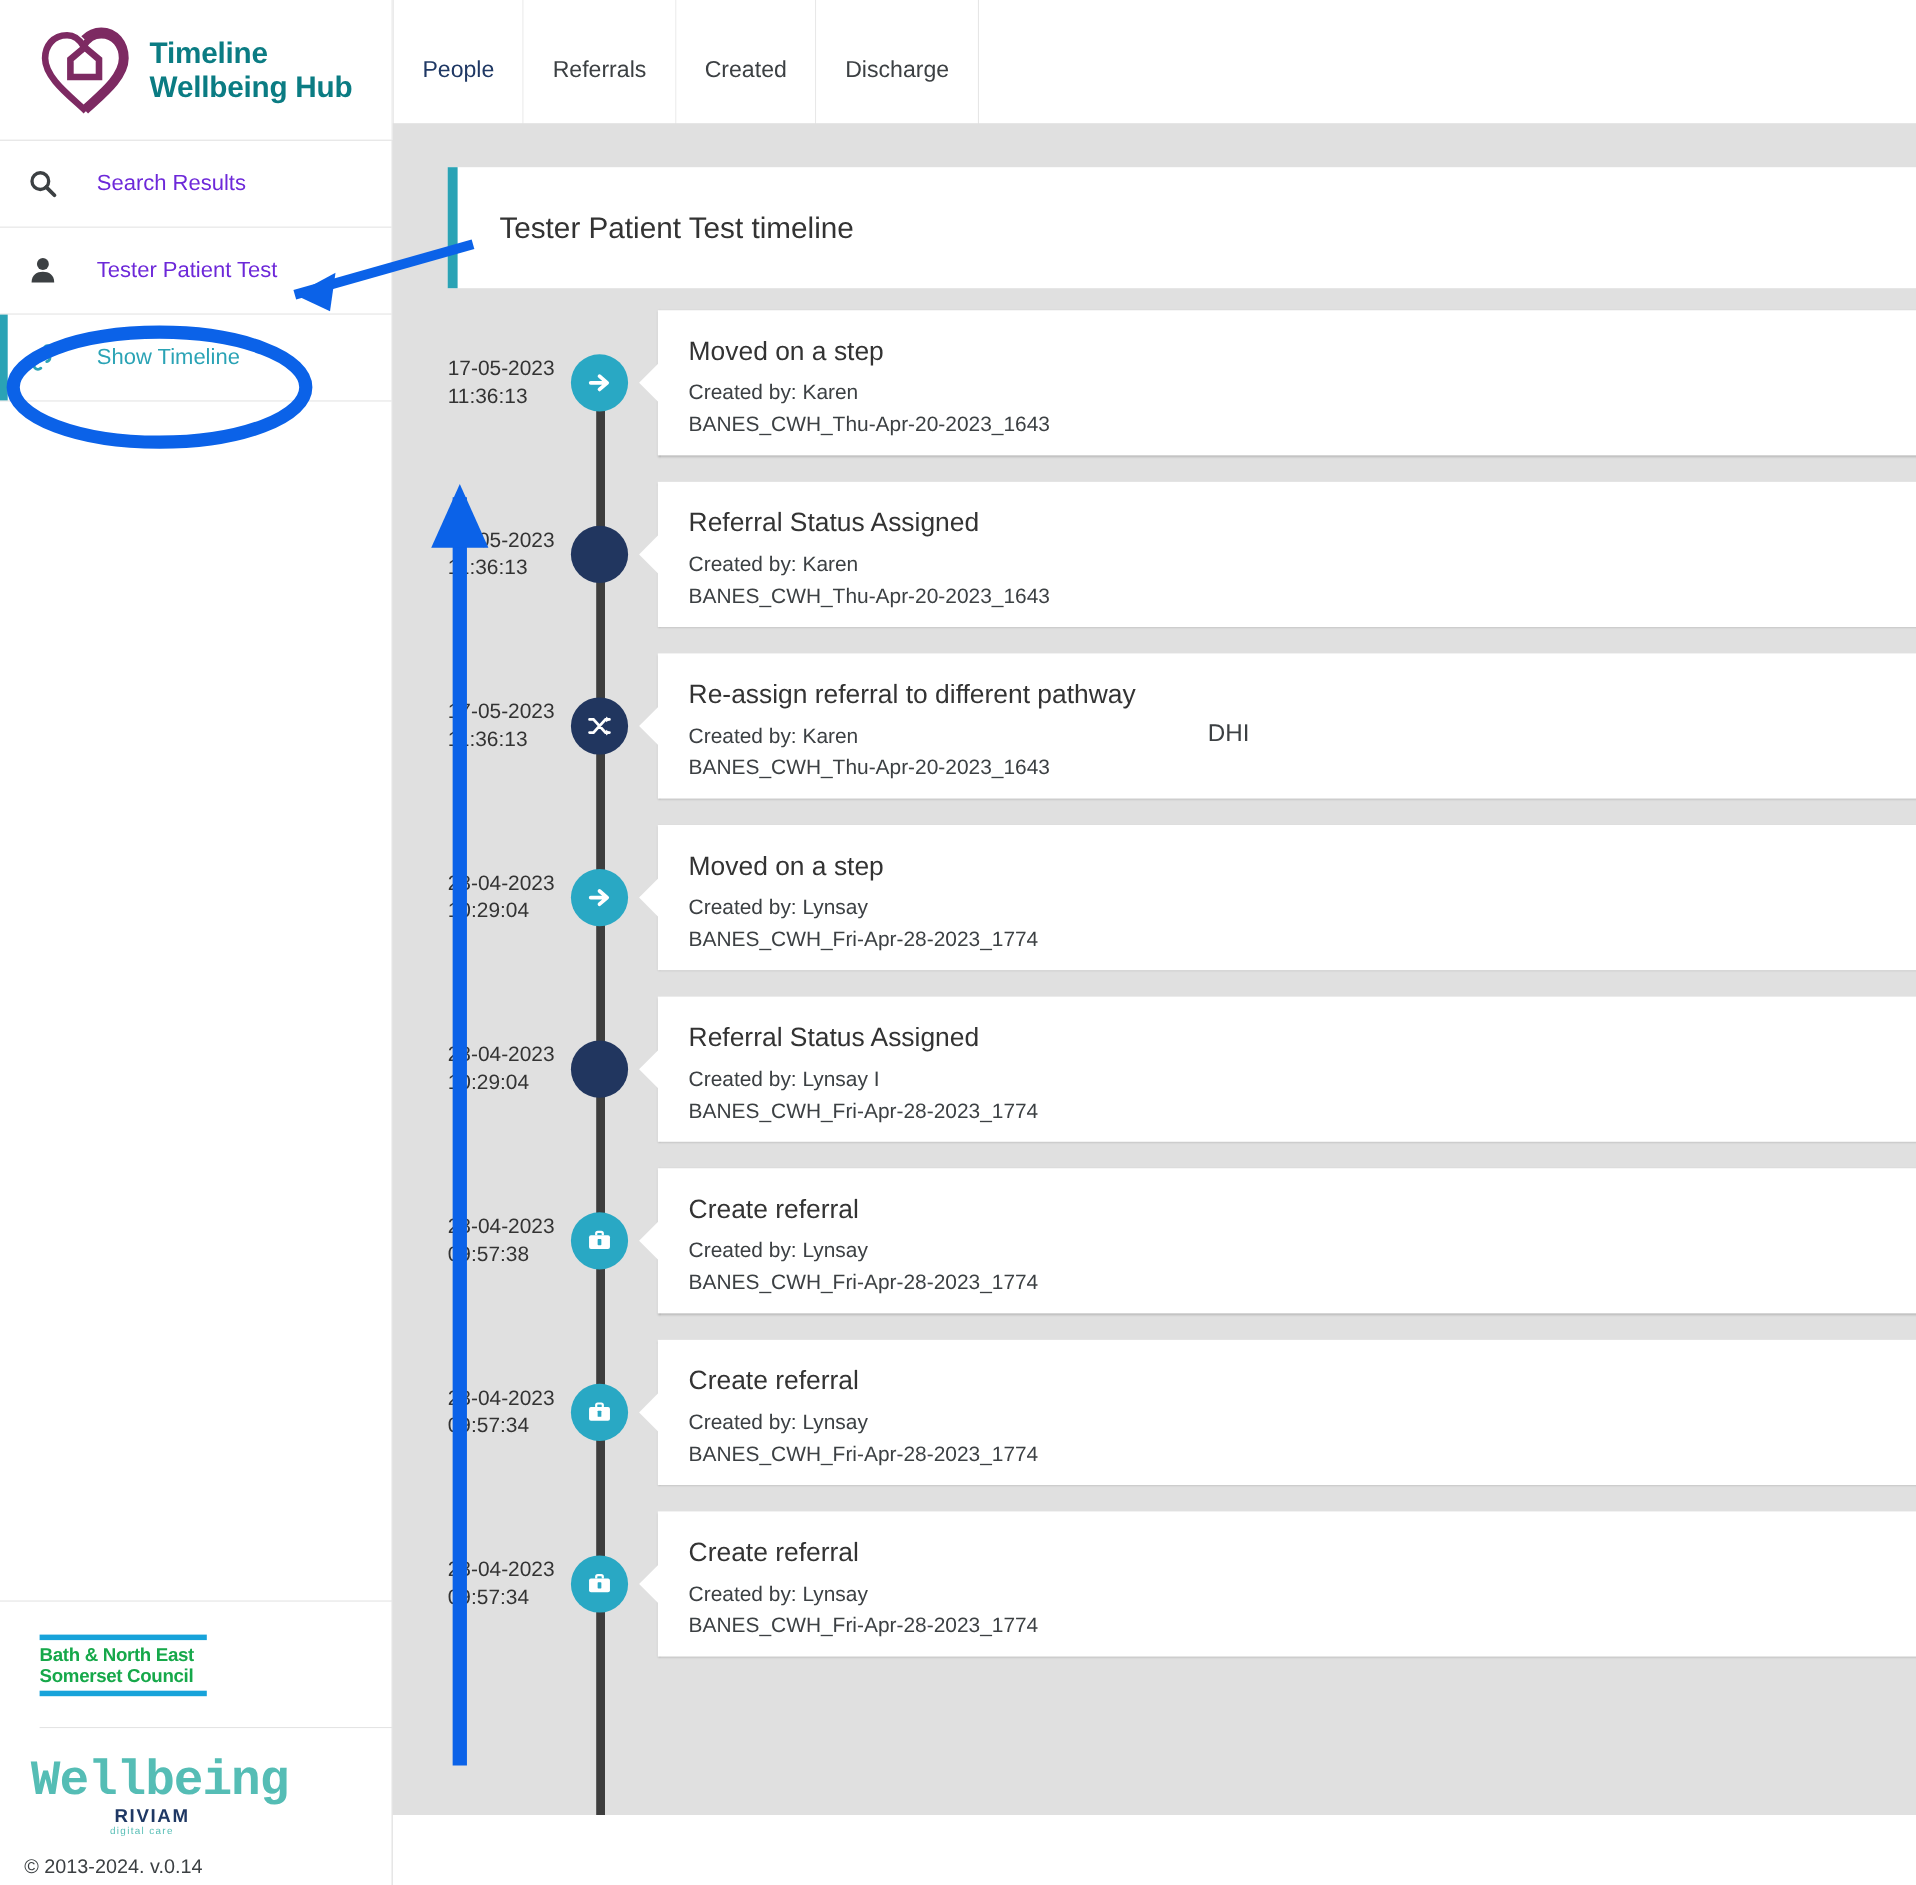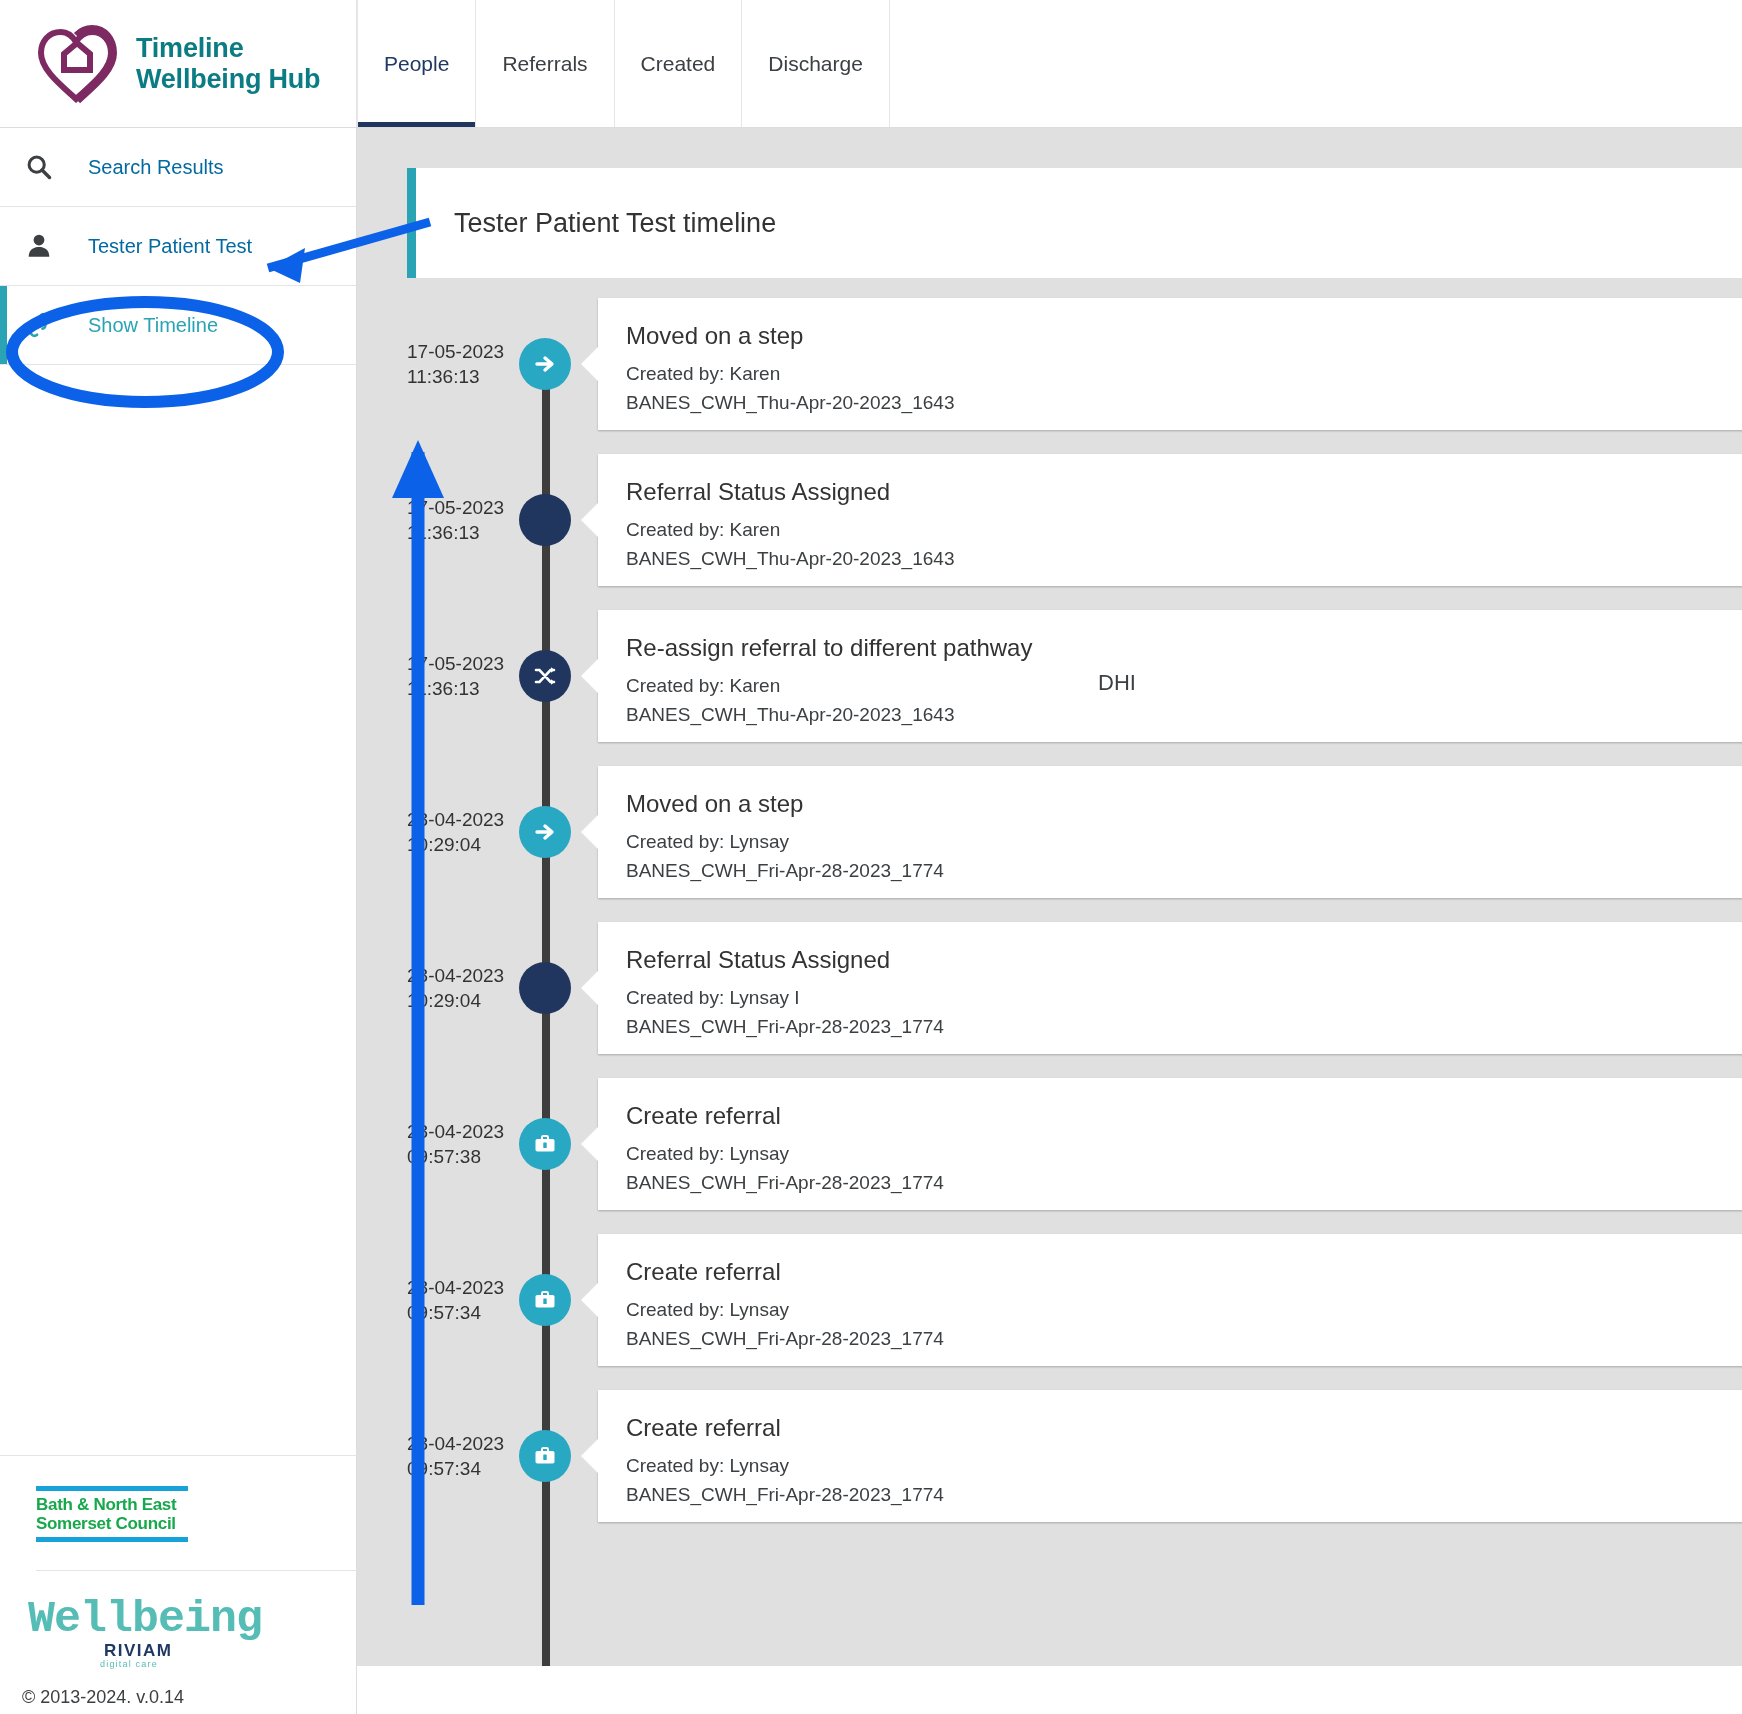--- a/index.html
+++ b/index.html
@@ -43,21 +43,21 @@
   }
 
   
   .sidebar {
     position:absolute; left:0; top:128px; width:357px; height:1586px;
     background:#fff; border-right:1px solid #dcdcdc;
   }
   .side-item {
     height:79px; display:flex; align-items:center; gap:22px;
     padding-left:22px; border-bottom:1px solid #e4e4e4;
-    font-size:20px; color:#0369a1; cursor:pointer; position:relative;
+    font-size:20px; color:#6d28d9; cursor:pointer; position:relative;
   }
   .side-item .label { padding-left:10px; }
   .side-item.timeline { color:#2aa3b5; }
   .side-item.timeline::before {
     content:""; position:absolute; left:0; top:0; bottom:0; width:7px;
     background:#2aa3b5;
   }
   .side-icon { width:34px; display:flex; align-items:center; justify-content:center; }
 
   .side-footer {
@@ -84,21 +84,21 @@
   .wb-sub {
     position:absolute; left:72px; top:62px;
     font-size:9px; color:#55bdb5; letter-spacing:1.2px;text-align:right;
   }
   .copyright {
     margin:12px 0 0 22px; font-size:18px; color:#3c4043; padding-bottom:6px;
   }
 
   
   .main {
-    position:absolute; left:357px; top:128px;
+    position:absolute; left:357px; top:112px;
     width:1385px; height:1538px; background:#e0e0e0; overflow:hidden;
   }
   .tl-header {
     position:absolute; left:50px; top:40px; right:0; height:110px;
     background:#fff; border-left:9px solid #2aa3b5;
     display:flex; align-items:center; padding-left:38px;
   }
   .tl-header h1 { font-size:27px; font-weight:normal; color:#333; }
 
   .spine {

